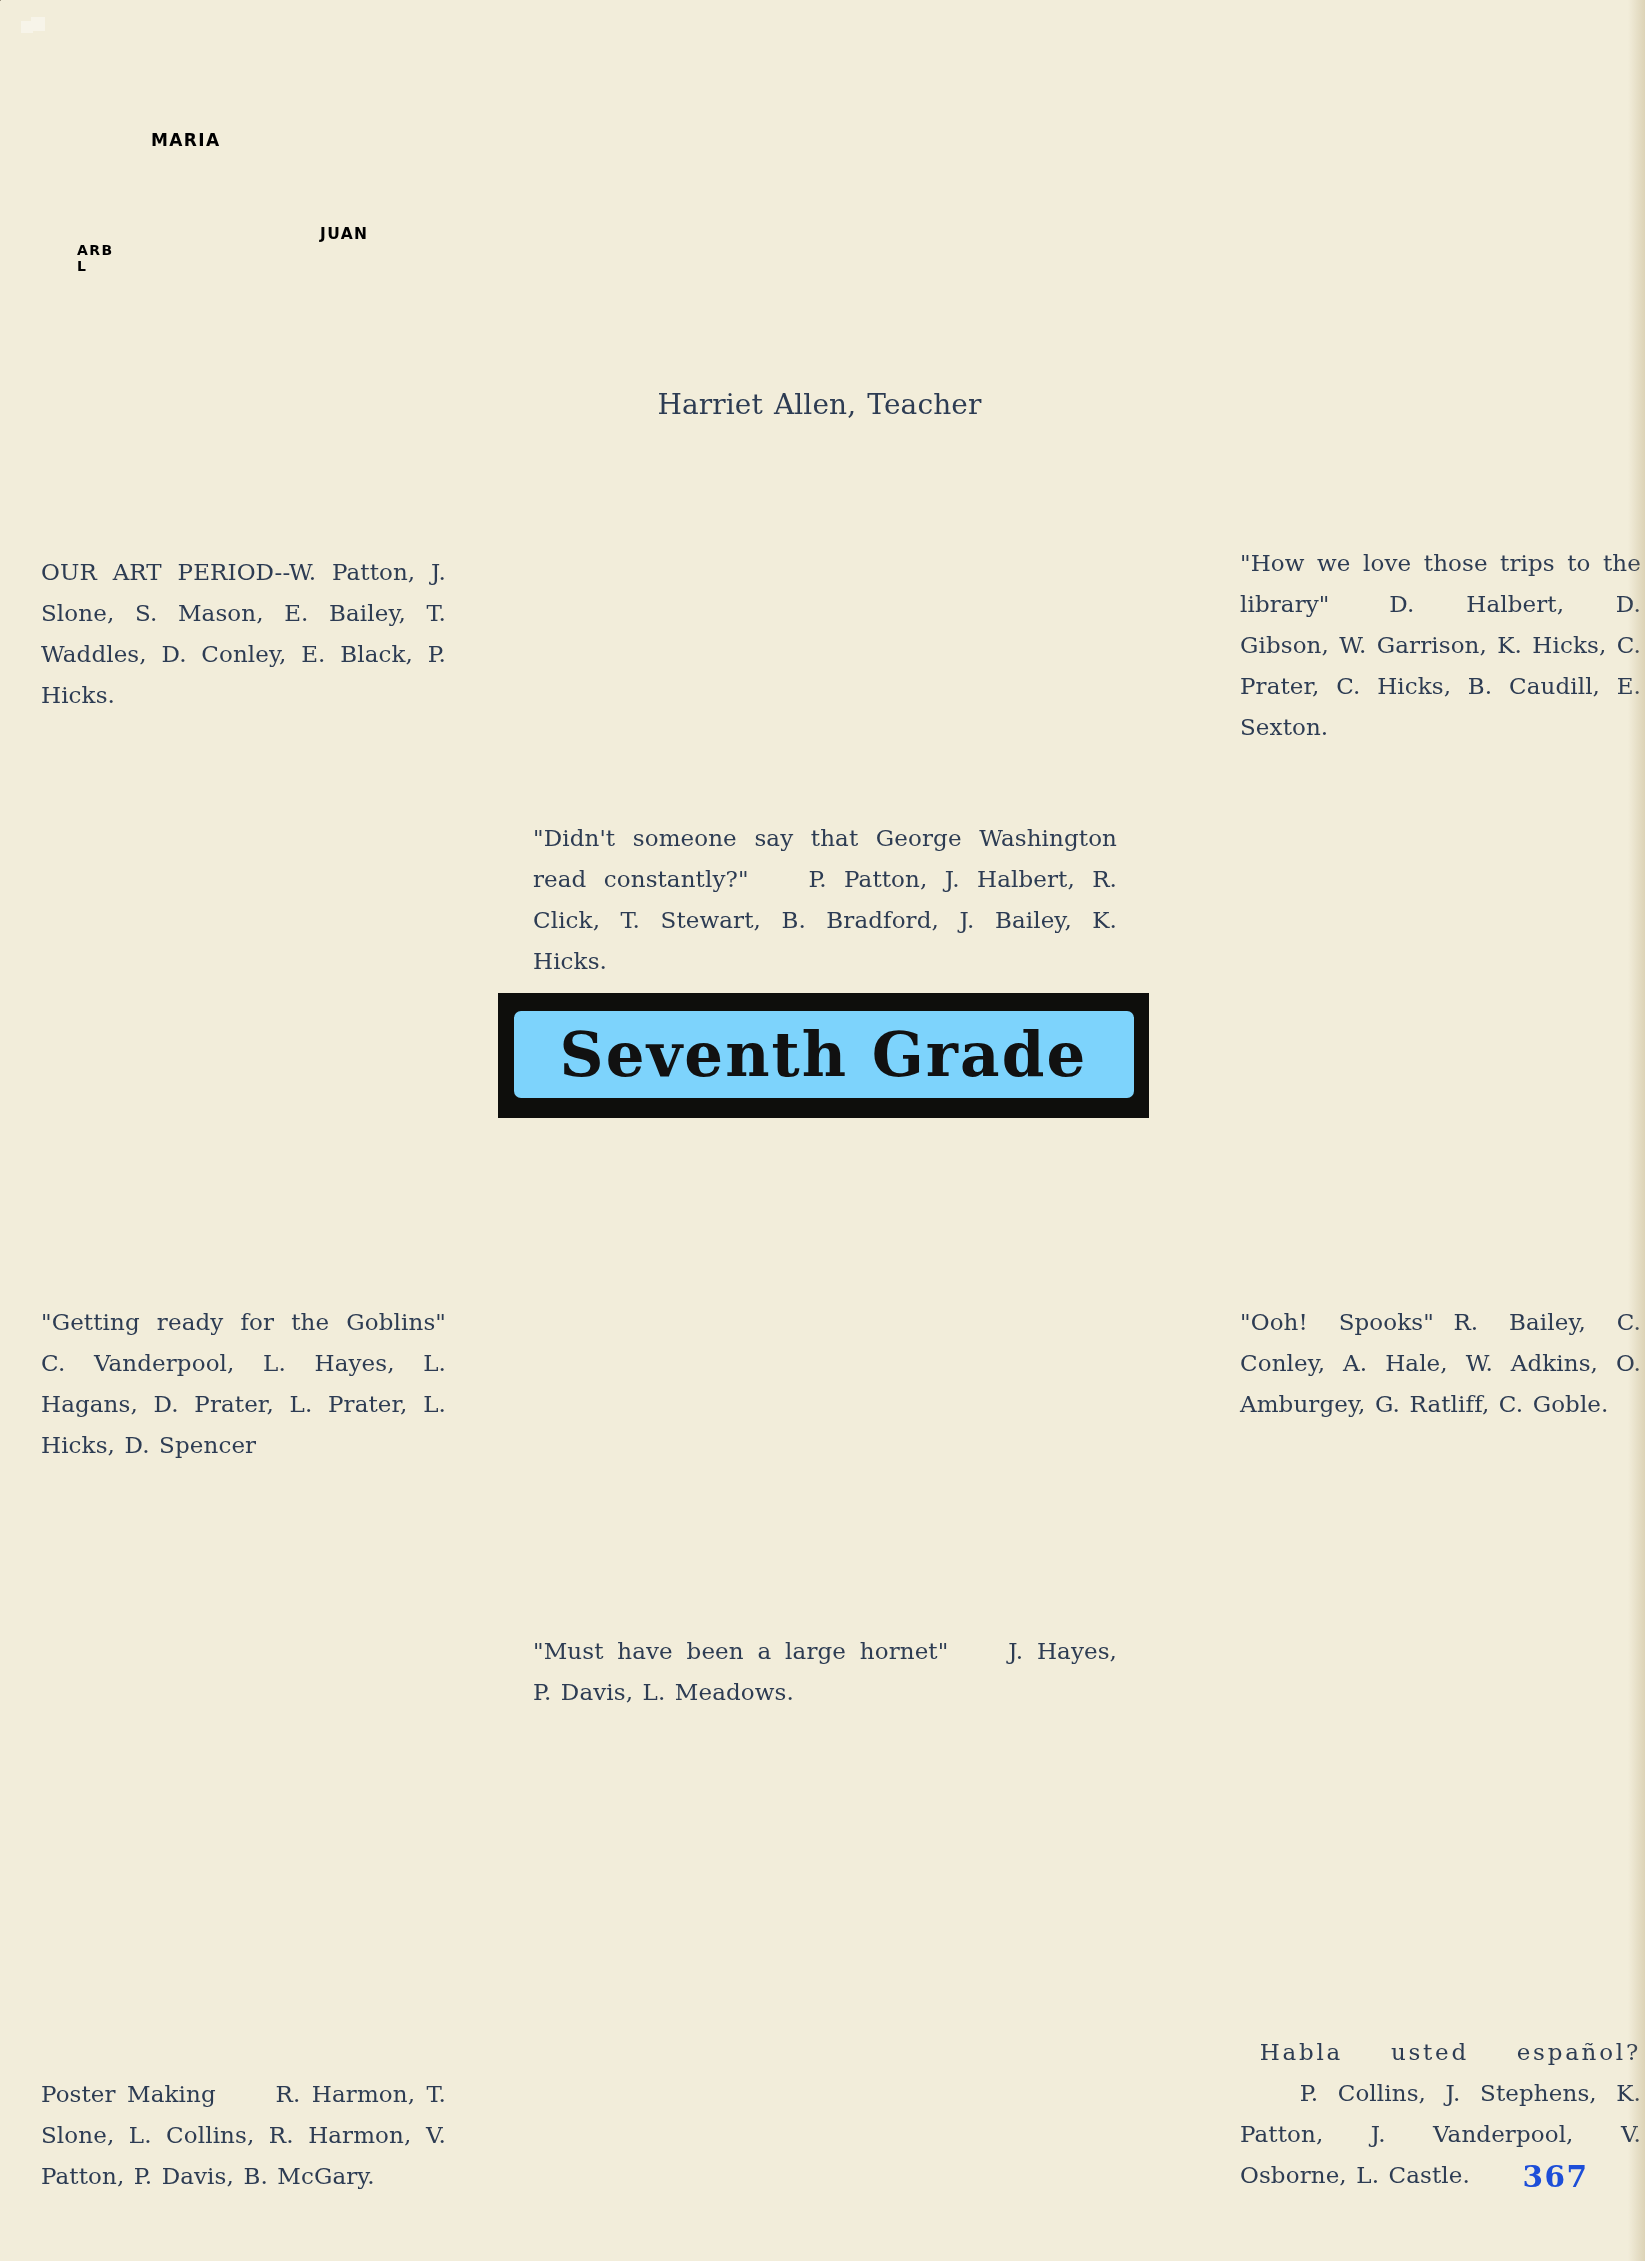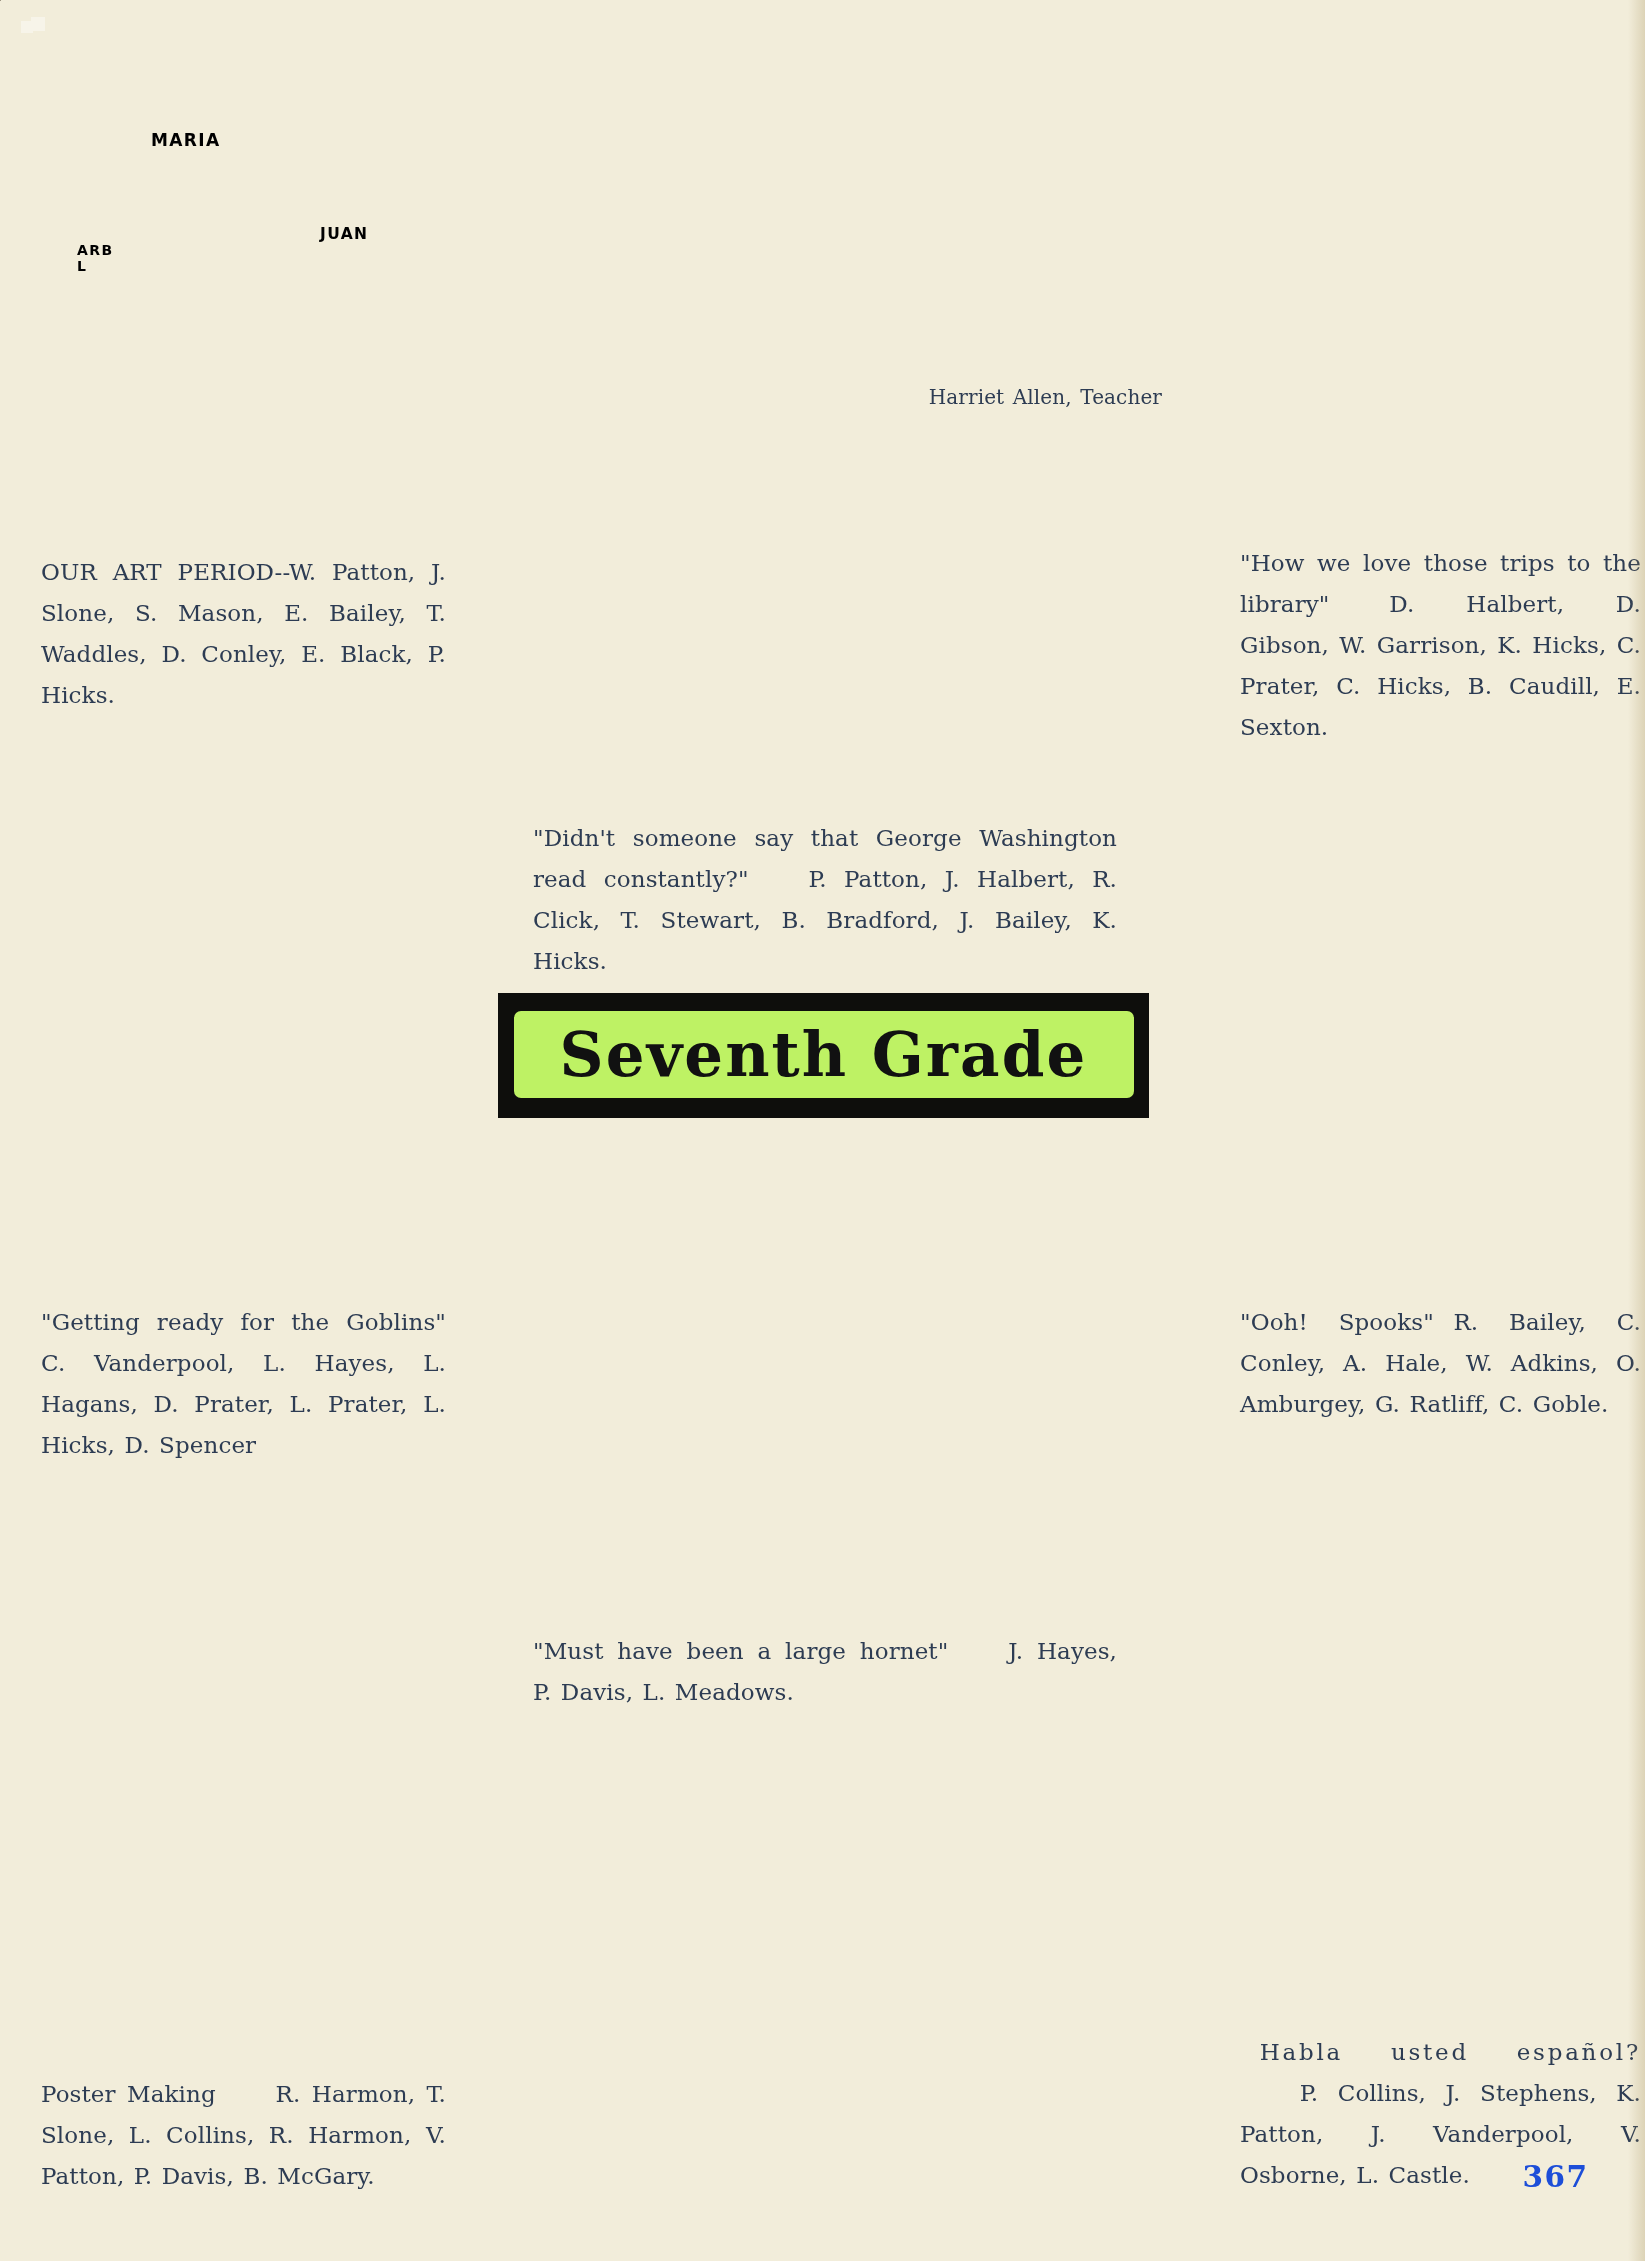--- a/index.html
+++ b/index.html
@@ -155,32 +155,32 @@
   }
 
   
   .cap{
     position:absolute;
     font-size:23px;line-height:1.78;color:#2d3c53;
     text-align:justify;letter-spacing:0.1px;word-spacing:2.1px;
   }
   .cap .gap{margin-left:2.6em;}
   .cap .gap-sm{margin-left:.85em;}
-  .cap-center{text-align:right;font-size:20px;}
+  .cap-center{text-align:center;font-size:28px;}
   #capR3{text-indent:19.7px;}
   #capR3 .lead-sp{letter-spacing:.12em;}
 
   
   .banner{
     position:absolute;left:498px;top:993px;width:651px;height:125px;
     background:#0e0e0c;
   }
   .banner .panel{
     position:absolute;inset:18.3px 15.5px 19.7px 15.5px;
-    background:#bef264;border-radius:7px;
+    background:#7dd3fc;border-radius:7px;
     display:flex;align-items:center;justify-content:center;
   }
   .banner .panel span{
     font-family:"DejaVu Serif","Liberation Serif",serif;
     font-weight:bold;font-size:61px;color:#111;letter-spacing:2.1px;
     transform:scaleY(1.02);
   }
 
   .pageno{
     position:absolute;left:1499px;top:2159px;width:113px;

